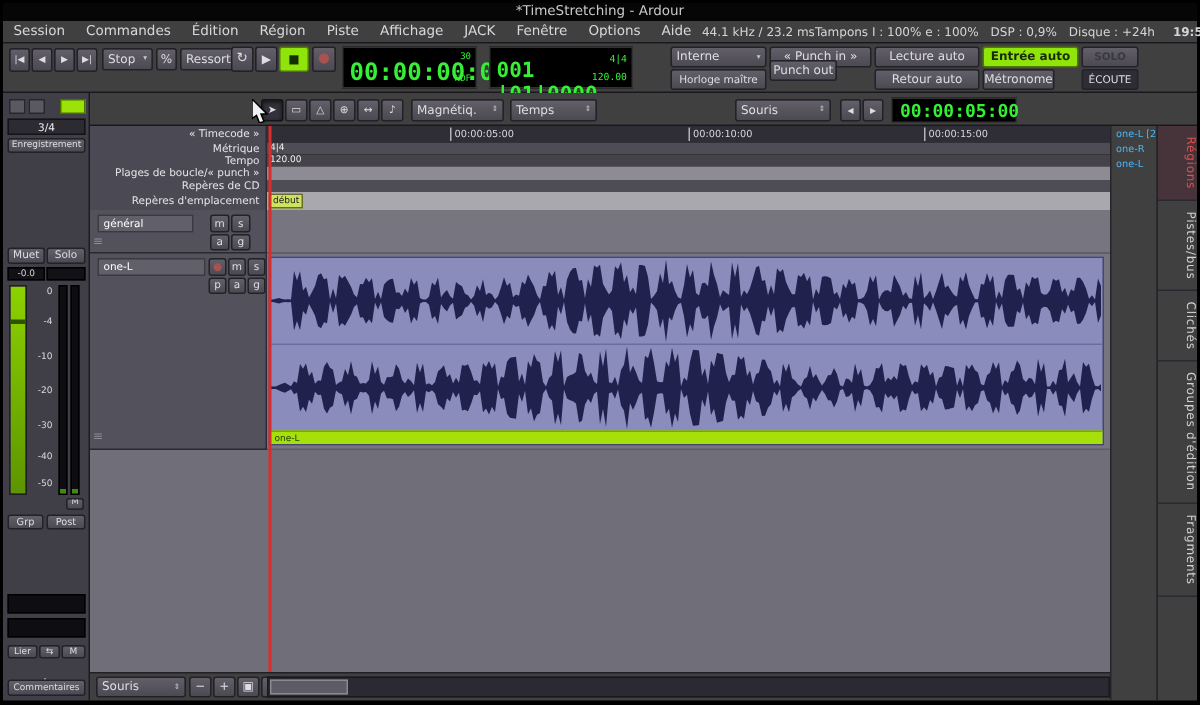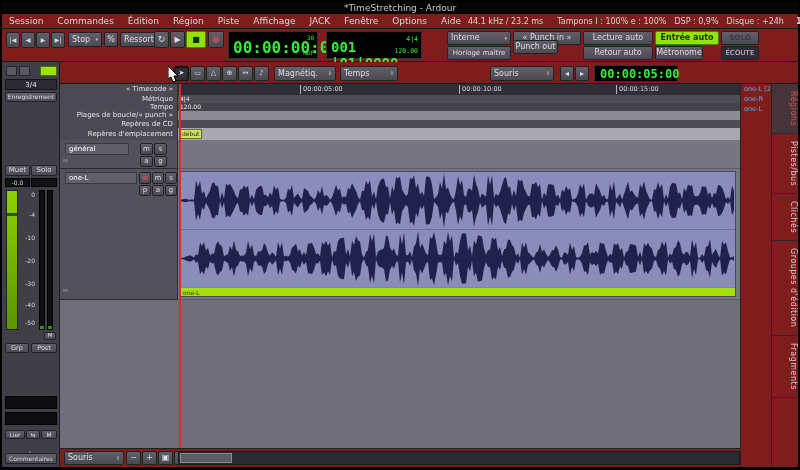--- a/index.html
+++ b/index.html
@@ -1,19 +1,19 @@
 <!DOCTYPE html>
 <html><head>
 <meta charset="utf-8">
 <style>
 *{margin:0;padding:0;box-sizing:border-box}
 html,body{background:#1a1a1a}
 #win{position:relative;width:800px;height:470px;background:#000;font-family:"DejaVu Sans","Liberation Sans",sans-serif;color:#dcdce0;overflow:hidden}
 .a{position:absolute}
-.bar{background:#7f1d1d}
+.bar{background:#404040}
 .btn{background:linear-gradient(#625f69,#4b4952);border:1px solid #232128;border-radius:2px;color:#dedee2;display:flex;align-items:center;justify-content:center;font-size:8px;line-height:1;white-space:nowrap;overflow:hidden}
 .btn.pressed{background:#33313a;border-color:#141217;box-shadow:inset 0 1px 3px #000a}
 .btn.green{background:#8fe50a;color:#1a2a00;border-color:#4f7d00;font-weight:bold}
 .combo{justify-content:space-between;padding:0 3px;gap:2px}
 .caret{font-size:5px;color:#c6c6ca;line-height:1}
 .lcd{background:#000;border:1px solid #323232;color:#35f035;font-family:"DejaVu Sans Mono","Liberation Mono",monospace}
 .mitem{font-size:9px;padding:0 7px;line-height:15px;color:#d8d8dc}
 .stat{font-size:8px;color:#d4d4d8;white-space:nowrap}
 .rlabel{text-align:right;padding-right:4px;font-size:7px;color:#e4e4e8;overflow:hidden;white-space:nowrap}
 .tick{position:absolute;top:1px;border-left:1px solid #b4b4b8;padding-left:2px;font-size:6.5px;color:#d8d8dc;line-height:9px}
@@ -39,21 +39,21 @@
     <span class="mitem">Commandes</span>
     <span class="mitem">Édition</span>
     <span class="mitem">Région</span>
     <span class="mitem">Piste</span>
     <span class="mitem">Affichage</span>
     <span class="mitem">JACK</span>
     <span class="mitem">Fenêtre</span>
     <span class="mitem">Options</span>
     <span class="mitem">Aide</span>
     <span style="flex:1"></span>
-    <span class="stat" style="margin-right:14px">44.1 kHz / 23.2 ms</span>
+    <span class="stat" style="">44.1 kHz / 23.2 ms</span>
     <span class="stat" style="margin-right:8px">Tampons I : 100% e : 100%</span>
     <span class="stat" style="margin-right:8px">DSP : 0,9%</span>
     <span class="stat" style="margin-right:12px">Disque : +24h</span>
     <span class="stat" style="margin-right:6px;font-weight:bold">19:53</span>
   </div>
 
   <div class="a bar" style="left:2px;top:29px;width:796px;height:33px;border-bottom:1px solid #1a181e">
     <div class="a btn" style="left:4px;top:3px;width:14px;height:16px">
         <span style="font-size:6px">|◀</span>
       </div>

